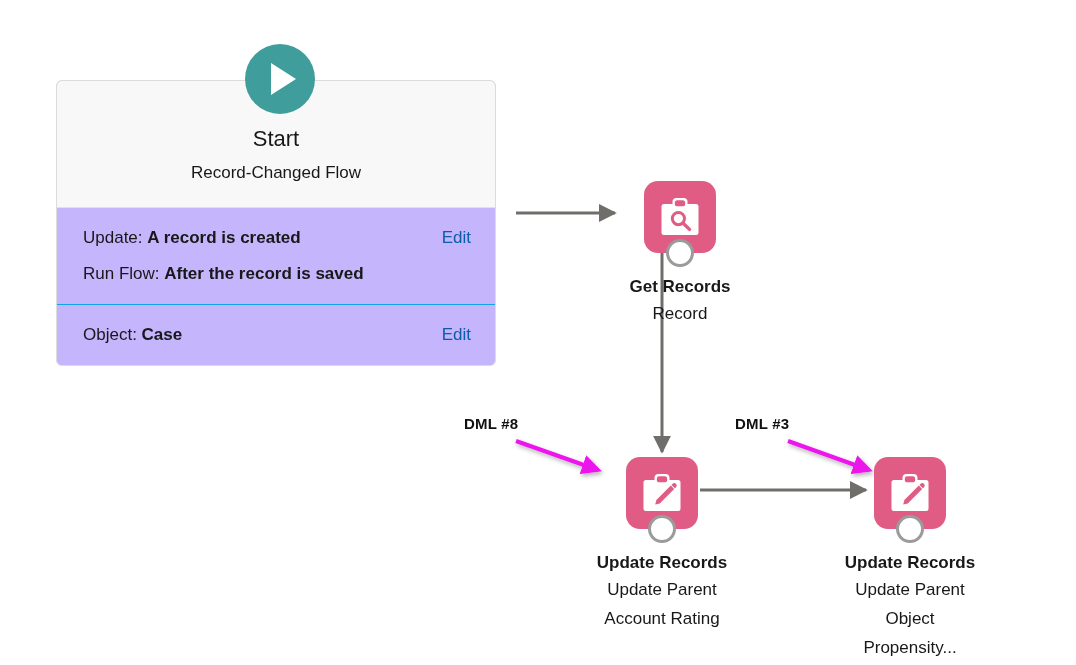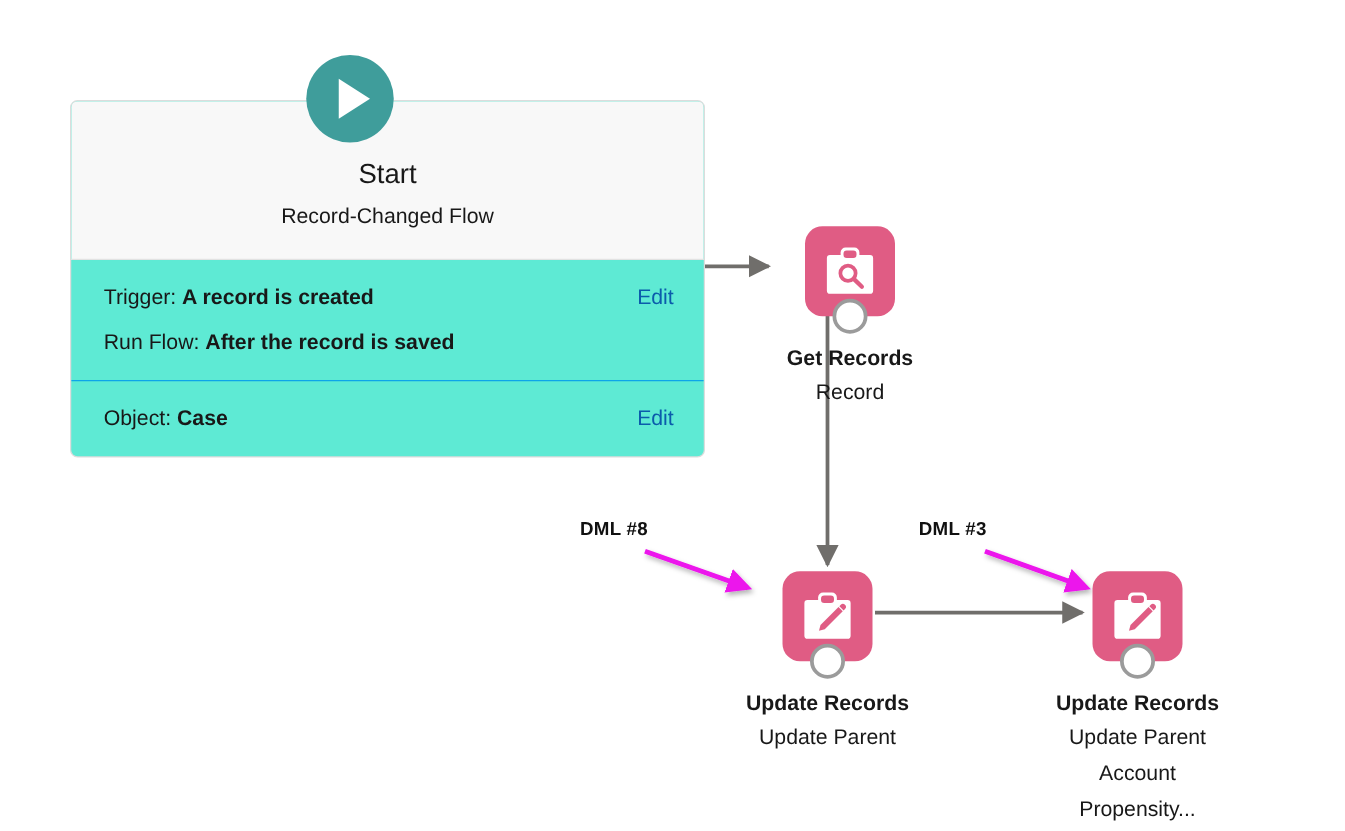--- a/index.html
+++ b/index.html
@@ -22,24 +22,24 @@
     inset: 0;
     width: 1076px;
     height: 665px;
   }
 
   
   .start-card {
     position: absolute;
     left: 56px;
     top: 80px;
-    width: 508px;
+    width: 440px;
     border: 1px solid #dcdcdc;
     border-radius: 6px;
-    background: #5eead4;
+    background: #c4b5fd;
     box-sizing: border-box;
     overflow: hidden;
     z-index: 3;
   }
   .start-header {
     background: #f8f8f8;
     border-bottom: 1px solid #e2e2e2;
     padding: 44px 0 22px 0;
     text-align: center;
   }
@@ -213,21 +213,21 @@
 </div>
 
 <div class="start-card">
   <div class="start-header">
     <div class="start-title">Start</div>
     <div class="start-subtitle">Record-Changed Flow</div>
   </div>
 
   <div class="start-row">
     <div class="start-line">
-      <span class="lbl">Trigger: </span><span class="val">A record is created</span>
+      <span class="lbl">Update: </span><span class="val">A record is created</span>
     </div>
     <div class="start-line">
       <span class="lbl">Run Flow: </span><span class="val">After the record is saved</span>
     </div>
     <a class="edit-link">Edit</a>
   </div>
 
   <div class="start-row">
     <div class="start-line">
       <span class="lbl">Object: </span><span class="val">Case</span>
@@ -262,37 +262,38 @@
       <rect x="14.5" y="3" width="15" height="10.5" rx="4" fill="#ffffff"></rect>
       <rect x="16.8" y="5.3" width="10.4" height="6" rx="2.6" fill="#e05c84"></rect>
       <path d="M30.8 14.6 l3.4 3.4 -14.4 14.4 -4.6 1.2 1.2 -4.6 Z" fill="#e05c84"></path>
       <path d="M32.6 12.8 a2.4 2.4 0 0 1 3.4 3.4 l-1.1 1.1 -3.4 -3.4 Z" fill="#e05c84"></path>
     </svg>
     <div class="node-dot"></div>
   </div>
   <div class="node-textwrap">
     <div class="node-label">Update Records</div>
     <div class="node-desc">Update Parent</div>
+    <div class="node-desc">Account Rating</div>
   </div>
 </div>
 
 <div class="node" style="left:837px; top:457px;">
   <div class="node-icon">
     <svg width="44" height="44" viewBox="0 0 44 44" xmlns="http://www.w3.org/2000/svg">
       <path d="M6 9 h32 a2.5 2.5 0 0 1 2.5 2.5 v26 a2.5 2.5 0 0 1 -2.5 2.5 h-32
                a2.5 2.5 0 0 1 -2.5 -2.5 v-26 A2.5 2.5 0 0 1 6 9 Z" fill="#ffffff"></path>
       <rect x="14.5" y="3" width="15" height="10.5" rx="4" fill="#ffffff"></rect>
       <rect x="16.8" y="5.3" width="10.4" height="6" rx="2.6" fill="#e05c84"></rect>
       <path d="M30.8 14.6 l3.4 3.4 -14.4 14.4 -4.6 1.2 1.2 -4.6 Z" fill="#e05c84"></path>
       <path d="M32.6 12.8 a2.4 2.4 0 0 1 3.4 3.4 l-1.1 1.1 -3.4 -3.4 Z" fill="#e05c84"></path>
     </svg>
     <div class="node-dot"></div>
   </div>
   <div class="node-textwrap">
     <div class="node-label">Update Records</div>
     <div class="node-desc">Update Parent</div>
-    <div class="node-desc">Account Propensity...</div>
+    <div class="node-desc">Object Propensity...</div>
   </div>
 </div>
 
 <div class="dml-label" style="left:464px; top:415px;">DML #8</div>
 
 <div class="dml-label" style="left:735px; top:415px;">DML #3</div>
 
 </body></html>

